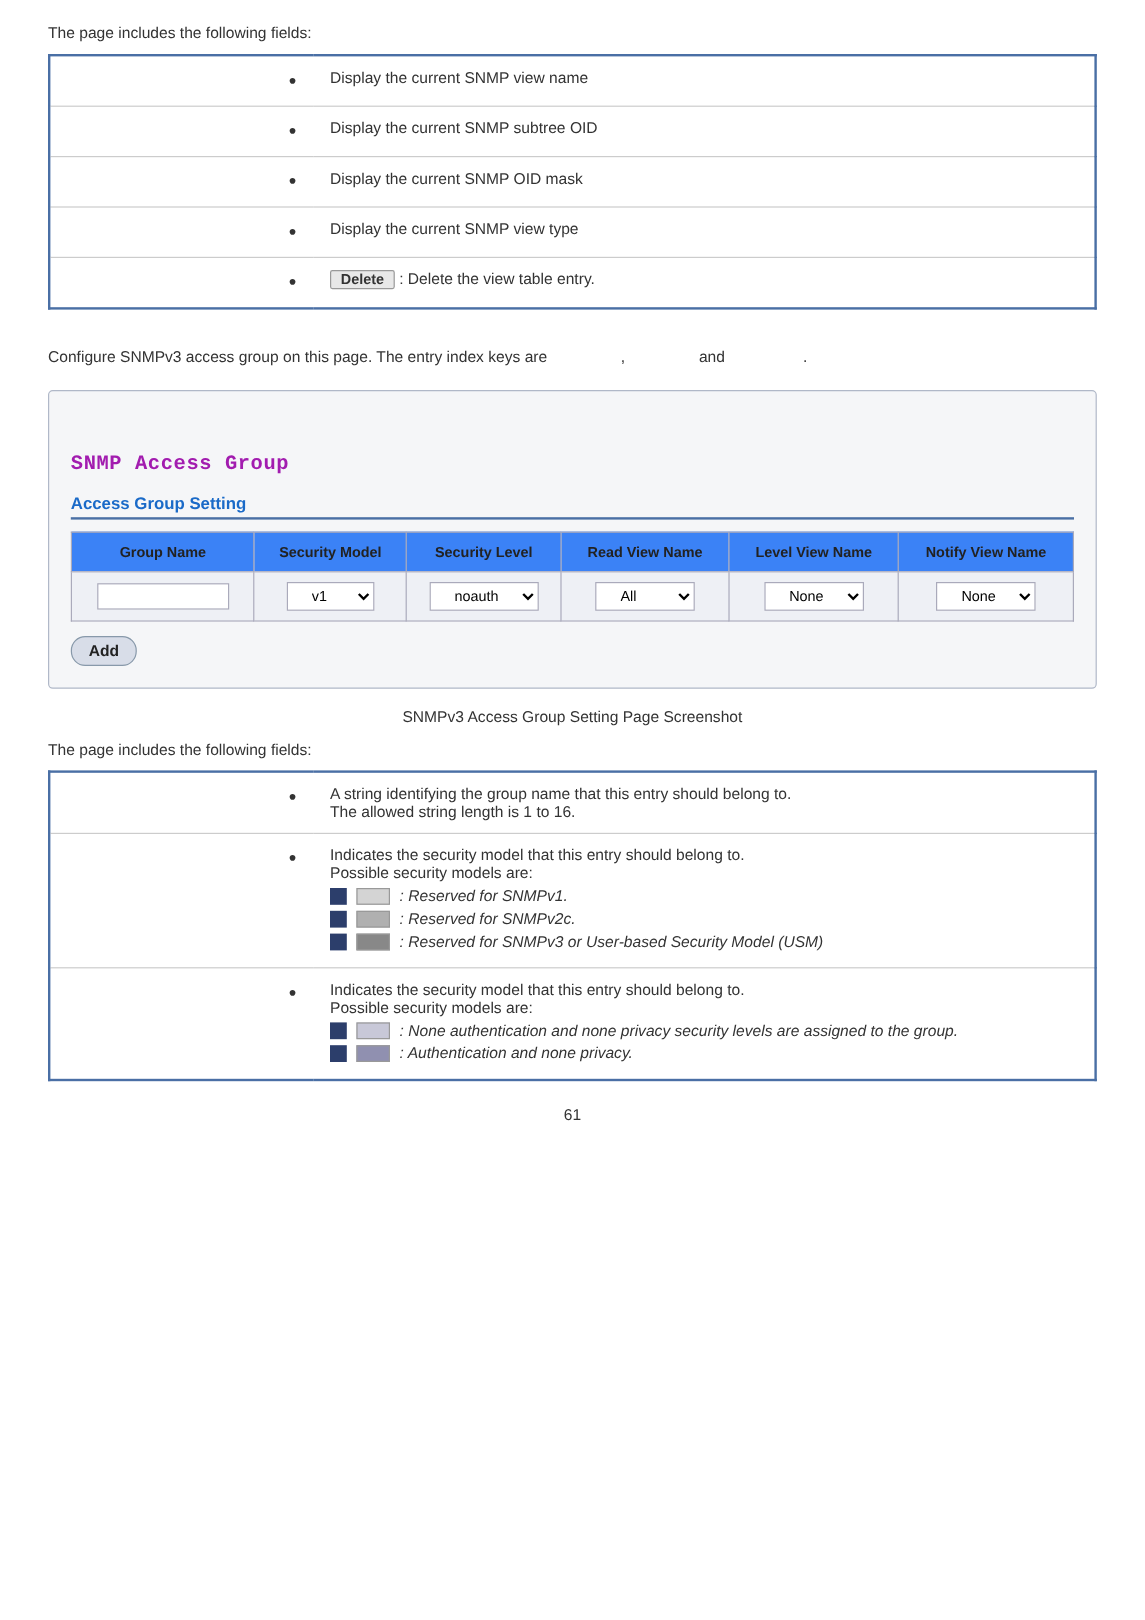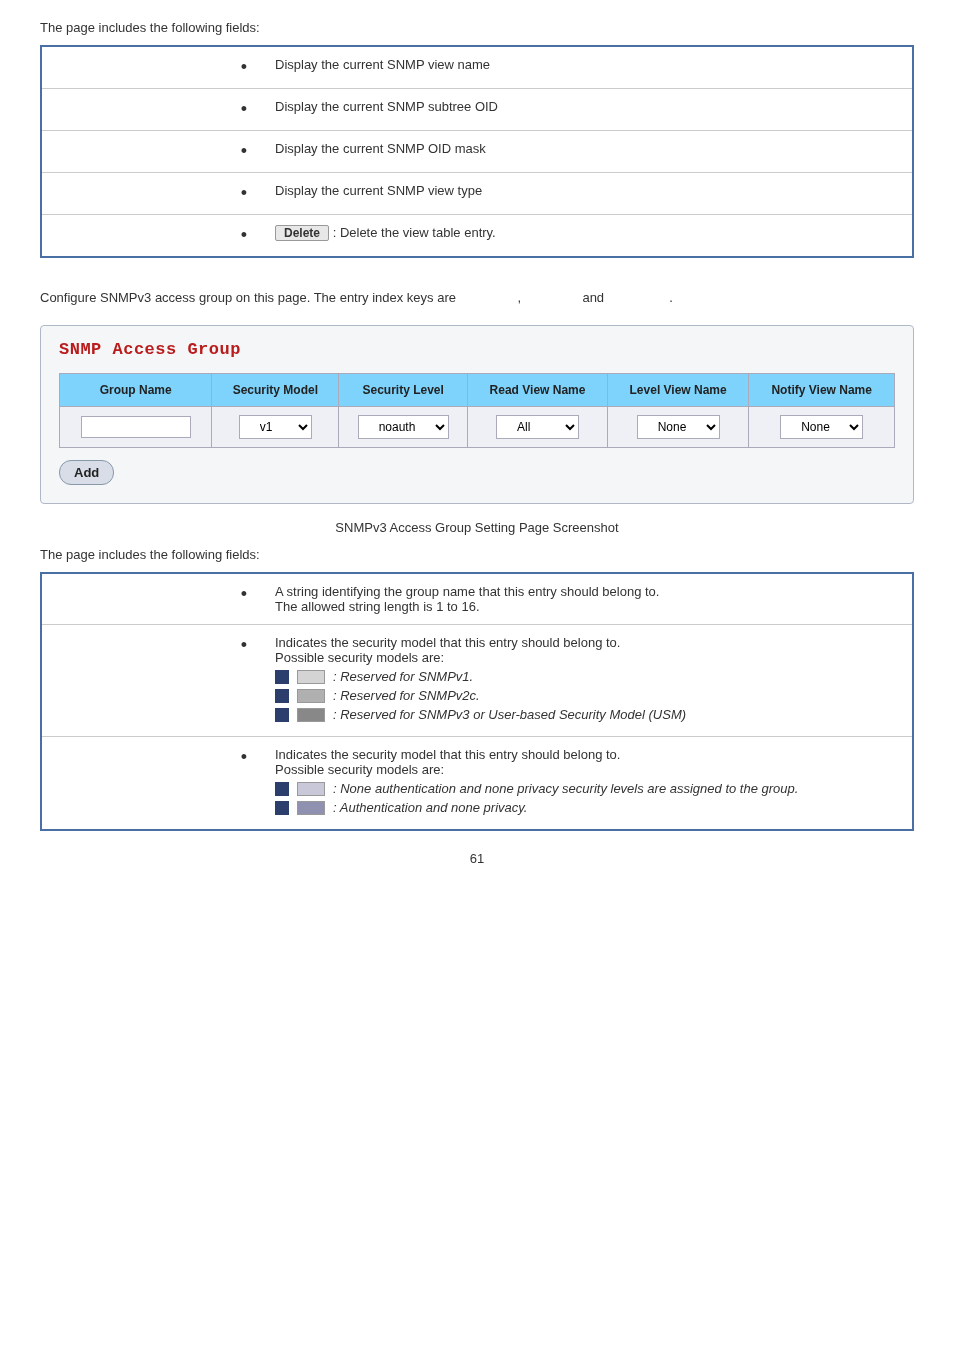--- a/index.html
+++ b/index.html
@@ -53,44 +53,45 @@
     .snmp-box {
       border: 1px solid #b0b8c8;
       border-radius: 4px;
       background: #f5f6f8;
       padding: 14px 18px 18px 18px;
       margin-bottom: 16px;
     }
     .snmp-box-title {
       font-size: 17px;
       font-weight: bold;
-      color: #b91c1c;
+      color: #a21caf;
       font-family: 'Courier New', monospace;
       margin-bottom: 14px;
       letter-spacing: 0.5px;
+      margin-top: 38px;
     }
 
     .access-group-title {
       font-size: 14px;
       font-weight: bold;
       color: #1a6ac8;
       margin-bottom: 10px;
       border-bottom: 2px solid #4a6fa5;
       padding-bottom: 4px;
     }
 
     
     .ag-table {
       width: 100%;
       border-collapse: collapse;
       border: 1px solid #aab;
       background: #fff;
     }
     .ag-table thead tr {
-      background: #7dd3fc;
+      background: #3b82f6;
     }
     .ag-table thead th {
       padding: 9px 8px;
       text-align: center;
       font-size: 12px;
       font-weight: bold;
       color: #222;
       border: 1px solid #aab;
     }
     .ag-table tbody tr {
@@ -222,20 +223,21 @@
     <span>Configure SNMPv3 access group on this page. The entry index keys are</span>
     &nbsp;&nbsp;&nbsp;&nbsp;&nbsp;&nbsp;&nbsp;&nbsp;&nbsp;&nbsp;&nbsp;&nbsp;&nbsp;&nbsp;&nbsp;&nbsp;,&nbsp;&nbsp;&nbsp;&nbsp;&nbsp;&nbsp;&nbsp;&nbsp;&nbsp;&nbsp;&nbsp;&nbsp;&nbsp;&nbsp;&nbsp;&nbsp;
     <span>and</span>
     &nbsp;&nbsp;&nbsp;&nbsp;&nbsp;&nbsp;&nbsp;&nbsp;&nbsp;&nbsp;&nbsp;&nbsp;&nbsp;&nbsp;&nbsp;&nbsp;
     <span>.</span>
   </p>
 </div>
 
 <div class="snmp-box">
   <div class="snmp-box-title">SNMP Access Group</div>
+  <div class="access-group-title">Access Group Setting</div>
 
   <table class="ag-table">
     <thead>
       <tr>
         <th>Group Name</th>
         <th>Security Model</th>
         <th>Security Level</th>
         <th>Read View Name</th>
         <th>Level View Name</th>
         <th>Notify View Name</th>

